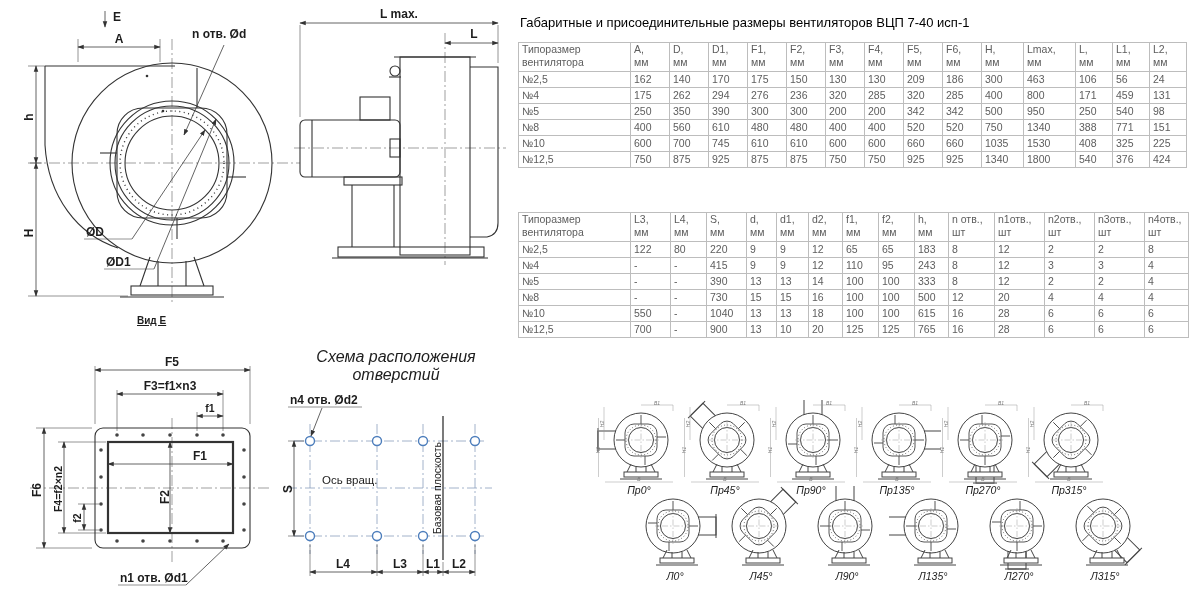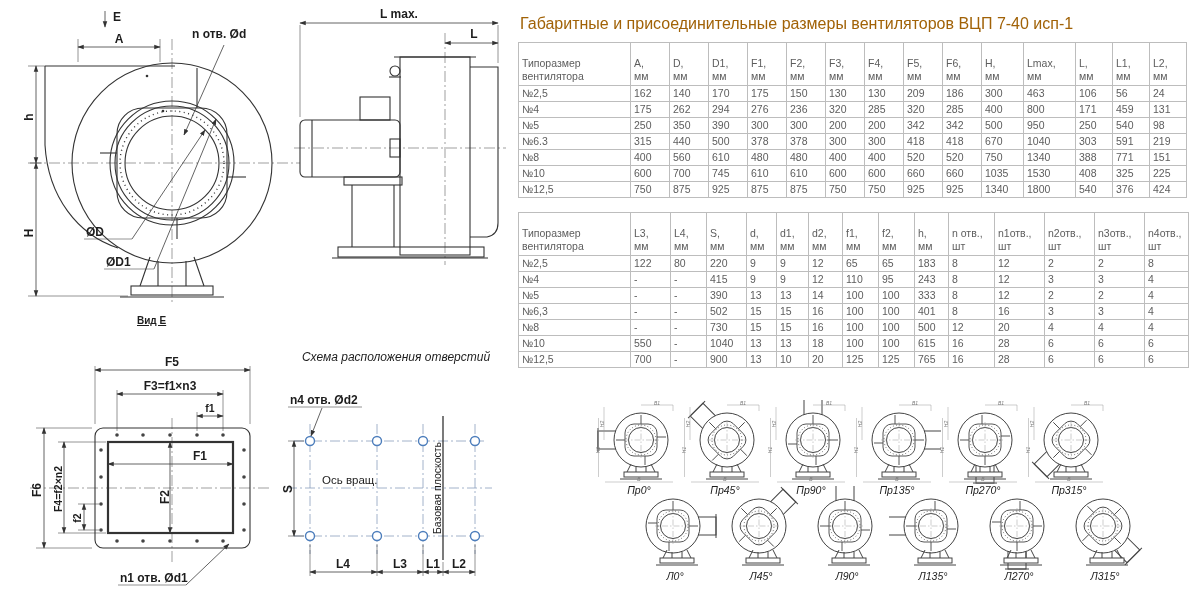--- a/index.html
+++ b/index.html
@@ -12,32 +12,32 @@
   .ln{stroke:#333;fill:none;stroke-width:1.1;}
   .thick{stroke-width:2.2;}
   .cl{stroke:#777;stroke-width:.7;stroke-dasharray:11 3 2 3;fill:none;}
   .clb{stroke:#8aa0bd;stroke-width:.8;stroke-dasharray:10 3 2 3;fill:none;}
   .dim{stroke:#3c3c3c;stroke-width:.8;fill:none;}
   .ext{stroke:#3c3c3c;stroke-width:.55;fill:none;}
   .dimt{font-weight:700;font-size:12px;fill:#1d1d1d;}
   .dimt.sm{font-size:10.5px;}
   .dott{stroke-dasharray:1 3.5;}
 
-  .doc-title{position:absolute;left:520px;top:15px;width:670px;font-size:16px;color:#a16207;}
+  .doc-title{position:absolute;left:520px;top:15px;width:670px;font-size:13px;color:#000000;}
   .vidE{position:absolute;left:137px;top:315px;font-size:10px;font-weight:700;color:#1d1d1d;
         text-decoration:underline;}
   .scheme-title{position:absolute;left:276px;top:348px;width:240px;text-align:center;
-        font-style:italic;font-size:12px;color:#1d1d1d;line-height:18px;}
+        font-style:italic;font-size:16px;color:#1d1d1d;line-height:18px;}
 
   table.dims{position:absolute;border-collapse:collapse;table-layout:fixed;font-size:10.5px;
         color:#5d5d5d;background:#fff;}
   table.dims th,table.dims td{border:1px solid #bdbdbd;padding:0 3px;text-align:left;
         font-weight:400;vertical-align:top;white-space:nowrap;overflow:hidden;}
   table.dims td{height:15px;line-height:15px;}
-  table.dims th{height:28px;line-height:13px;padding-top:14px;margin-left:11px;}
+  table.dims th{height:28px;line-height:13px;padding-top:0;margin-left:11px;}
   #t1{left:518px;top:42px;width:668px;}
   #t2{left:518px;top:212px;width:670px;}
 
   .fans{position:absolute;display:flex;}
   #fr1{left:596px;top:400px;}
   #fr2{left:632px;top:486px;}
   .fan{width:86px;display:flex;flex-direction:column;align-items:center;}
   .fan .lbl{font-style:italic;font-size:10.5px;color:#1d1d1d;margin-top:-2px;}
 </style>
 </head>
@@ -382,37 +382,20 @@
           <td>200</td>
           <td>342</td>
           <td>342</td>
           <td>500</td>
           <td>950</td>
           <td>250</td>
           <td>540</td>
           <td>98</td>
         </tr>
         <tr>
-          <td>№6.3</td>
-          <td>315</td>
-          <td>440</td>
-          <td>500</td>
-          <td>378</td>
-          <td>378</td>
-          <td>300</td>
-          <td>300</td>
-          <td>418</td>
-          <td>418</td>
-          <td>670</td>
-          <td>1040</td>
-          <td>303</td>
-          <td>591</td>
-          <td>219</td>
-        </tr>
-        <tr>
           <td>№8</td>
           <td>400</td>
           <td>560</td>
           <td>610</td>
           <td>480</td>
           <td>480</td>
           <td>400</td>
           <td>400</td>
           <td>520</td>
           <td>520</td>
@@ -586,37 +569,20 @@
           <td>100</td>
           <td>100</td>
           <td>333</td>
           <td>8</td>
           <td>12</td>
           <td>2</td>
           <td>2</td>
           <td>4</td>
         </tr>
         <tr>
-          <td>№6,3</td>
-          <td>-</td>
-          <td>-</td>
-          <td>502</td>
-          <td>15</td>
-          <td>15</td>
-          <td>16</td>
-          <td>100</td>
-          <td>100</td>
-          <td>401</td>
-          <td>8</td>
-          <td>16</td>
-          <td>3</td>
-          <td>3</td>
-          <td>4</td>
-        </tr>
-        <tr>
           <td>№8</td>
           <td>-</td>
           <td>-</td>
           <td>730</td>
           <td>15</td>
           <td>15</td>
           <td>16</td>
           <td>100</td>
           <td>100</td>
           <td>500</td>

